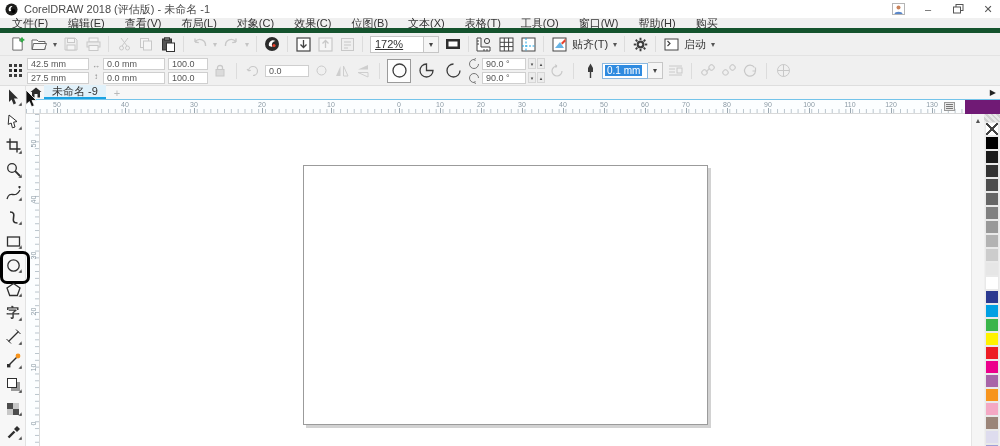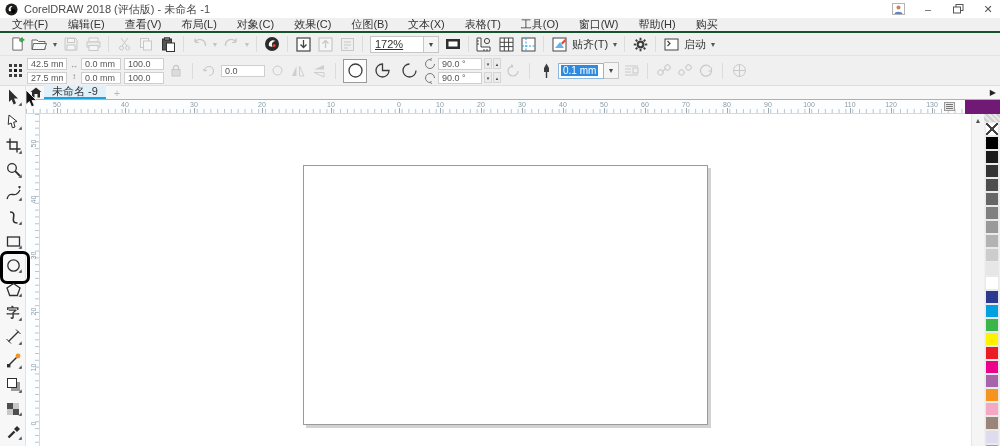--- a/index.html
+++ b/index.html
@@ -7,39 +7,39 @@
   body { font-family:"Liberation Sans","DejaVu Sans",sans-serif; font-size:11px; color:#3c3c3c; background:#fff; }
   #app { position:relative; width:1000px; height:446px; background:#701a75; }
 
   
   .titlebar { position:absolute; left:0; top:0; width:1000px; height:18px; background:#ffffff; display:flex; align-items:center; padding-left:5px; }
   .titlebar .apptitle { margin-left:6px; font-size:11px; color:#4a4a4a; }
   .win-controls { position:absolute; right:4px; top:0; height:18px; display:flex; align-items:center; gap:14px; }
   .win-btn { width:16px; height:14px; display:flex; align-items:center; justify-content:center; color:#555; font-size:11px; cursor:default; }
 
   
-  .menubar { position:absolute; left:0; top:18px; width:1000px; height:15px; background:#f0f0f0; display:flex; align-items:center; padding-left:2px; border-bottom:2px solid #14532d; }
+  .menubar { position:absolute; left:0; top:18px; width:1000px; height:15px; background:#f0f0f0; display:flex; align-items:center; padding-left:2px; border-bottom:5px solid #14532d; }
   .menu-item { padding:0 10px; font-size:11px; color:#333; }
 
   
   .toolbar { position:absolute; left:0; top:33px; width:1000px; height:23px; background:#f0f0f0; display:flex; align-items:center; padding-left:6px; border-bottom:1px solid #e3e3e3; }
   .tbtn { width:22px; height:20px; display:flex; align-items:center; justify-content:center; }
   .tbtn svg { display:block; }
   .caret { width:10px; height:20px; display:flex; align-items:center; justify-content:center; font-size:8px; color:#555; }
   .caret.dis { color:#c4c4c4; }
   .sep { width:1px; height:16px; background:#dcdcdc; margin:0 4px; }
   .zoom-combo { display:flex; align-items:center; margin:0 3px; }
   .zoom-combo input { width:54px; height:17px; border:1px solid #c6c6c6; background:#fff; font-size:11px; padding:0 4px; color:#333; font-family:inherit;text-decoration:underline; }
   .combo-arrow { width:15px; height:17px; border:1px solid #c6c6c6; border-left:none; background:#f5f5f5; font-size:8px; color:#444; display:flex; align-items:center; justify-content:center; }
   .tb-label { font-size:11px; color:#333; padding:0 2px; }
 
   
   .propbar { position:absolute; left:0; top:56px; width:1000px; height:30px; background:#f0f0f0; display:flex; align-items:center; padding-left:6px; border-bottom:1px solid #dedede; gap:3px; }
   .stack { display:flex; flex-direction:column; gap:2px; }
-  .pfield { width:40px; height:12px; border:1px solid #cfcfcf; background:#fff; font-size:9px; color:#555; padding:0 3px; font-family:inherit; }
+  .pfield { width:62px; height:12px; border:1px solid #cfcfcf; background:#fff; font-size:9px; color:#555; padding:0 3px; font-family:inherit; }
   .pfield.sm { width:40px; }
   .pfield.xs { width:44px; }
   .dimarrows { display:flex; flex-direction:column; font-size:8px; color:#8a8a8a; line-height:11px; align-items:center; }
   .picon { display:flex; align-items:center; justify-content:center; width:18px; height:22px; }
   .shape-btn { width:24px; height:24px; display:flex; align-items:center; justify-content:center; }
   .shape-btn.active { border:1px solid #9a9a9a; background:#fdfdfd; }
   .spinpair { display:flex; gap:1px; }
   .spin { width:8px; height:11px; background:#ececec; border:1px solid #d6d6d6; font-size:5px; color:#444; display:flex; align-items:center; justify-content:center; }
   .outline-combo { display:flex; align-items:center; }
   .outline-combo .val { width:46px; height:16px; border:1px solid #8ab8e0; background:#fff; display:flex; align-items:center; padding:0 2px; }

